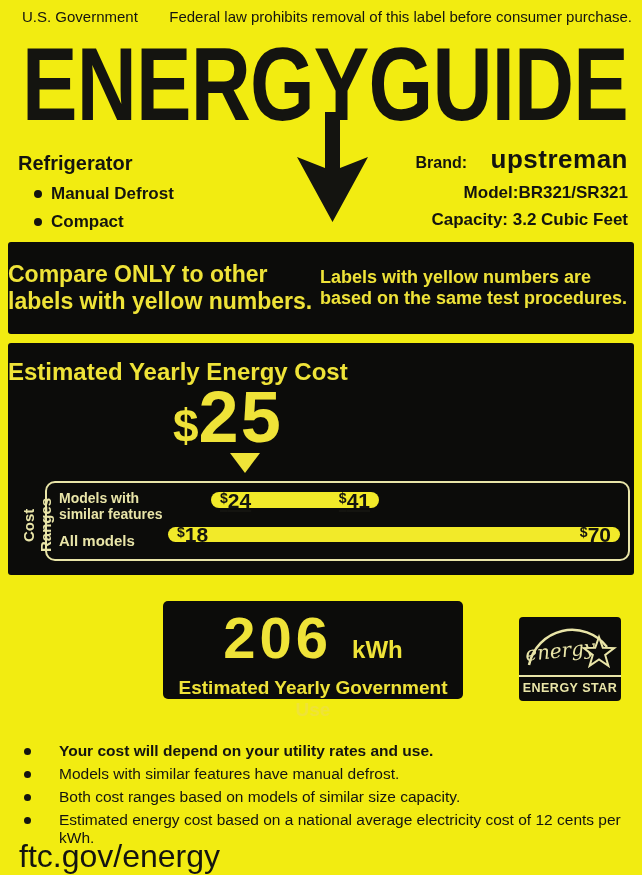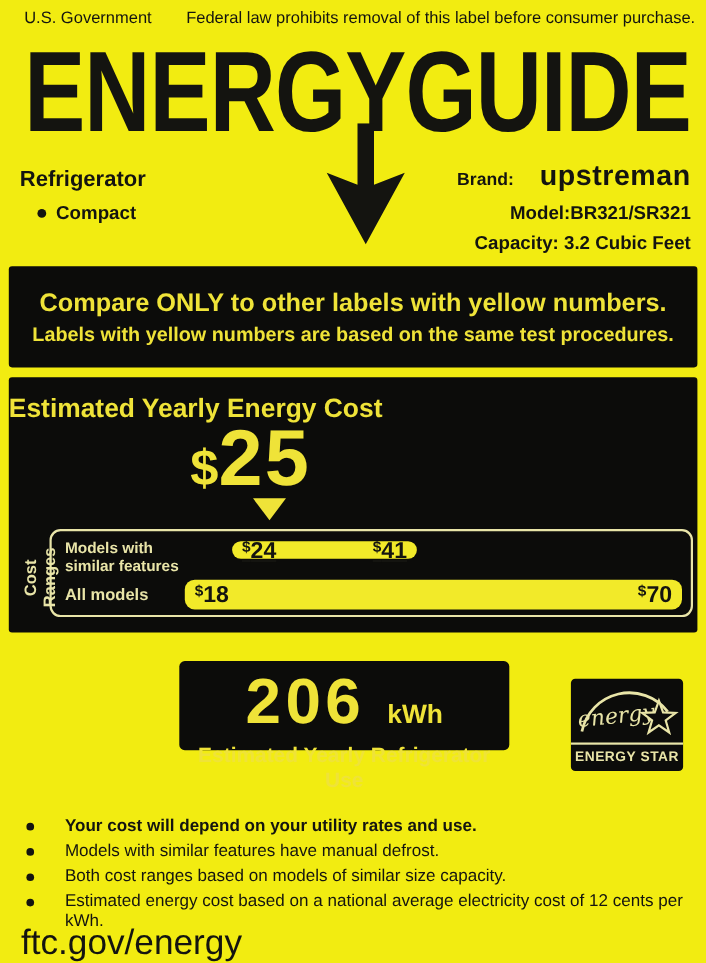--- a/index.html
+++ b/index.html
@@ -27,21 +27,21 @@
         font-size:17px;font-weight:bold;}
   .feat .dot{width:8px;height:8px;border-radius:50%;background:var(--ink);
         display:inline-block;margin-right:9px;flex:0 0 auto;}
 
   .prod-right{position:absolute;right:14px;top:146px;text-align:right;}
   .brand-row{font-size:16px;font-weight:bold;line-height:26px;}
   .brand-logo{font-size:26px;font-weight:bold;letter-spacing:0.5px;text-transform:lowercase;margin-left:19px;}
   .model-row,.cap-row{font-size:17px;font-weight:bold;margin-top:7px;}
 
   .banner{position:absolute;left:8px;top:242px;width:626px;height:92px;background:var(--panel);
-          border-radius:3px;display:flex;flex-direction:column;justify-content:center;
+          border-radius:3px;display:flex;flex-direction:row;justify-content:center;
           align-items:center;gap:5px;}
   .banner-l1{color:var(--accent);font-size:23px;font-weight:bold;}
   .banner-l2{color:var(--accent);font-size:18px;font-weight:bold;}
 
   .cost-box{position:absolute;left:8px;top:343px;width:626px;height:232px;background:var(--panel);
             border-radius:3px;}
   .cost-title{position:absolute;left:0;right:0;top:15px;color:var(--accent);
             font-size:24px;font-weight:bold;}
   .price{position:absolute;left:165px;top:38px;display:flex;align-items:baseline;
             color:var(--accent);line-height:1;}
@@ -57,23 +57,23 @@
             border:2px solid var(--pale);border-radius:10px;}
   .row1-label{position:absolute;left:12px;top:7px;color:var(--pale);font-size:14px;
             font-weight:bold;line-height:16px;}
   .row2-label{position:absolute;left:12px;top:49px;color:var(--pale);font-size:15px;
             font-weight:bold;}
   .bar{position:absolute;background:var(--bar);border-radius:9px;display:flex;
             justify-content:space-between;align-items:center;padding:0 9px;
             color:var(--ink);font-weight:bold;font-size:21px;line-height:1;}
   .bar .bcur{font-size:14px;vertical-align:5px;font-weight:bold;}
   .bar1{left:164px;top:9px;width:168px;height:16px;text-decoration:underline;}
-  .bar2{left:121px;top:44px;width:452px;height:27px;}
-
-  .usage-box{position:absolute;left:163px;top:601px;width:300px;height:81px;
+  .bar2{left:121px;top:44px;width:452px;height:15px;}
+
+  .usage-box{position:absolute;left:163px;top:601px;width:300px;height:98px;
             background:var(--panel);border-radius:5px;}
   .usage-row{position:absolute;left:0;right:0;top:8px;display:flex;justify-content:center;
             align-items:baseline;color:var(--accent);line-height:1;}
   .usage-val{font-size:58px;font-weight:bold;letter-spacing:4px;}
   .usage-unit{font-size:24px;font-weight:bold;margin-left:20px;}
   .usage-cap{position:absolute;left:0;right:0;top:76px;text-align:center;color:var(--accent);
             font-size:19px;font-weight:bold;}
 
   .estar{position:absolute;left:519px;top:617px;width:102px;height:84px;background:var(--panel);
             border-radius:4px;overflow:hidden;}
@@ -104,20 +104,24 @@
   <div class="hdr-right">Federal law prohibits removal of this label before consumer purchase.</div>
 
   <div class="title">ENERGYGUIDE</div>
 
   <svg class="down-arrow" viewBox="0 0 81 112">
     <polygon points="33,0 48,0 48,56 76,45 40.5,110 5,45 33,56"></polygon>
   </svg>
 
   <div class="prod-left">
     <div class="prod-cat">Refrigerator</div>
+    <div class="feat">
+      <span class="dot"></span>
+      <span>Manual Defrost</span>
+    </div>
     <div class="feat">
       <span class="dot"></span>
       <span>Compact</span>
     </div>
   </div>
 
   <div class="prod-right">
     <div class="brand-row">
       <span>Brand:</span>
       <span class="brand-logo">upstreman</span>
@@ -158,21 +162,21 @@
         <span><span class="bcur">$</span><span>70</span></span>
       </div>
     </div>
   </div>
 
   <div class="usage-box">
     <div class="usage-row">
       <span class="usage-val">206</span>
       <span class="usage-unit">kWh</span>
     </div>
-    <div class="usage-cap">Estimated Yearly Refrigerator Use</div>
+    <div class="usage-cap">Estimated Yearly Government Use</div>
   </div>
 
   <div class="estar">
     <svg class="estar-mark" viewBox="0 0 102 58">
       <path class="arc" d="M 10 48 A 44 44 0 0 1 88 30"></path>
       <text class="script" x="7" y="44" transform="rotate(-6 7 44)">energy</text>
       <polygon class="star" points="80,20 83.8,30.7 95.2,31.1 86.2,38 89.4,48.9 80,42.5 70.6,48.9 73.8,38 64.8,31.1 76.2,30.7"></polygon>
     </svg>
     <div class="estar-label">ENERGY STAR</div>
   </div>

